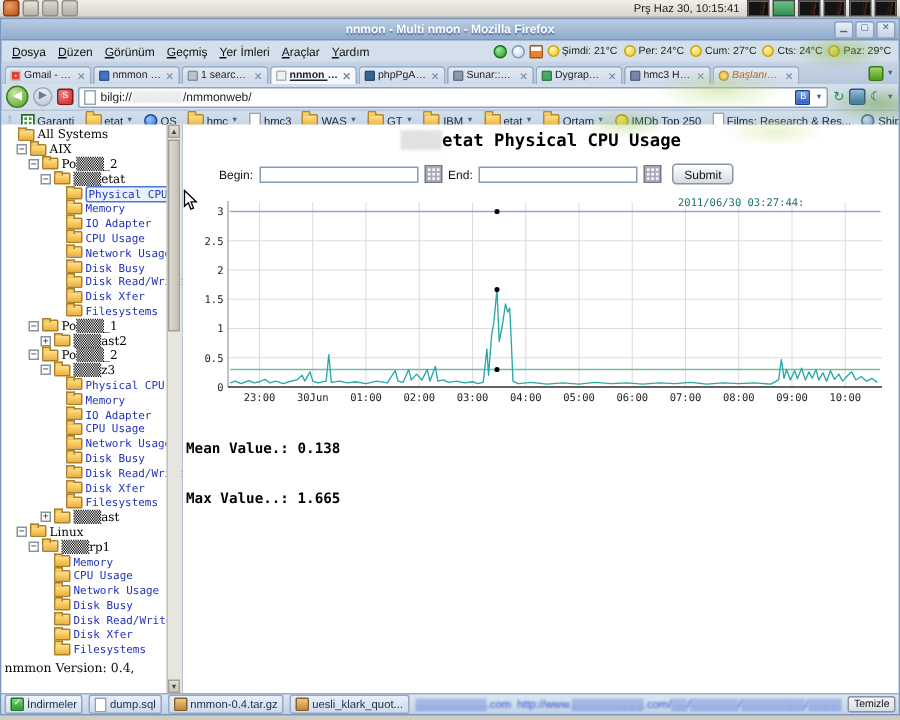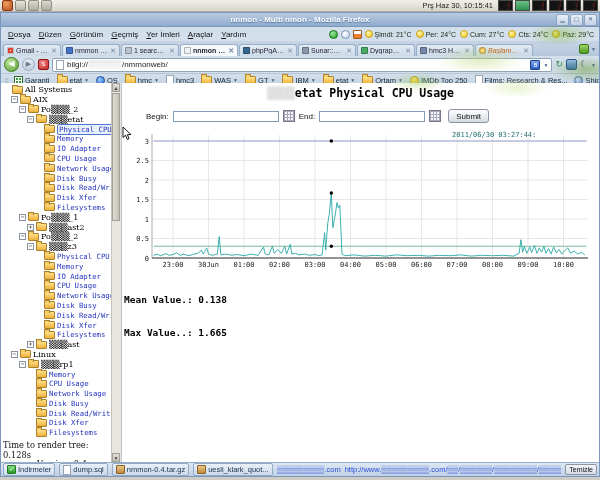--- a/index.html
+++ b/index.html
@@ -507,21 +507,20 @@
               <span class="tree-folder"></span>
               <span class="tree-label leaf">Disk Xfer</span>
             </div>
             <div class="tree-row" style="padding-left: 26px;">
               <span class="toggle none">−</span>
               <span class="tree-folder"></span>
               <span class="tree-label leaf">Filesystems</span>
             </div>
           </div>
         <div class="tree-footer">
-          <div>Time to render tree: 0.128s</div>
           <div>nmmon Version: 0.4,</div>
 
         </div>
         <div class="tree-scroll">
           <span class="scroll-btn up">▲</span>
           <span class="scroll-thumb"></span>
           <span class="scroll-btn down">▼</span>
         </div>
       </div>
 

